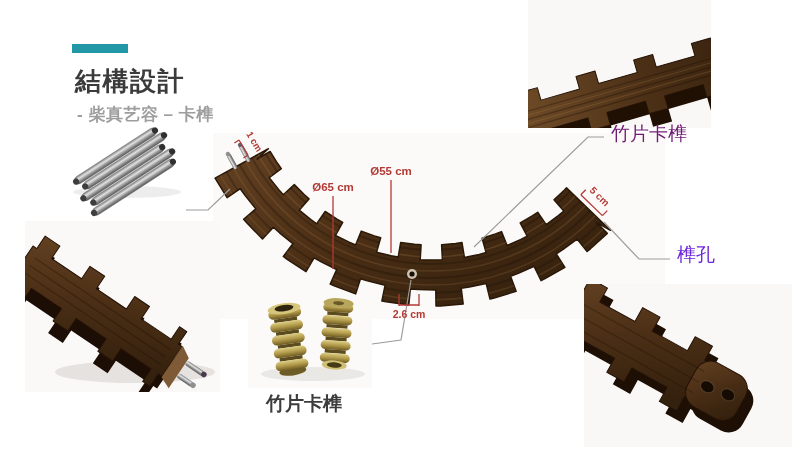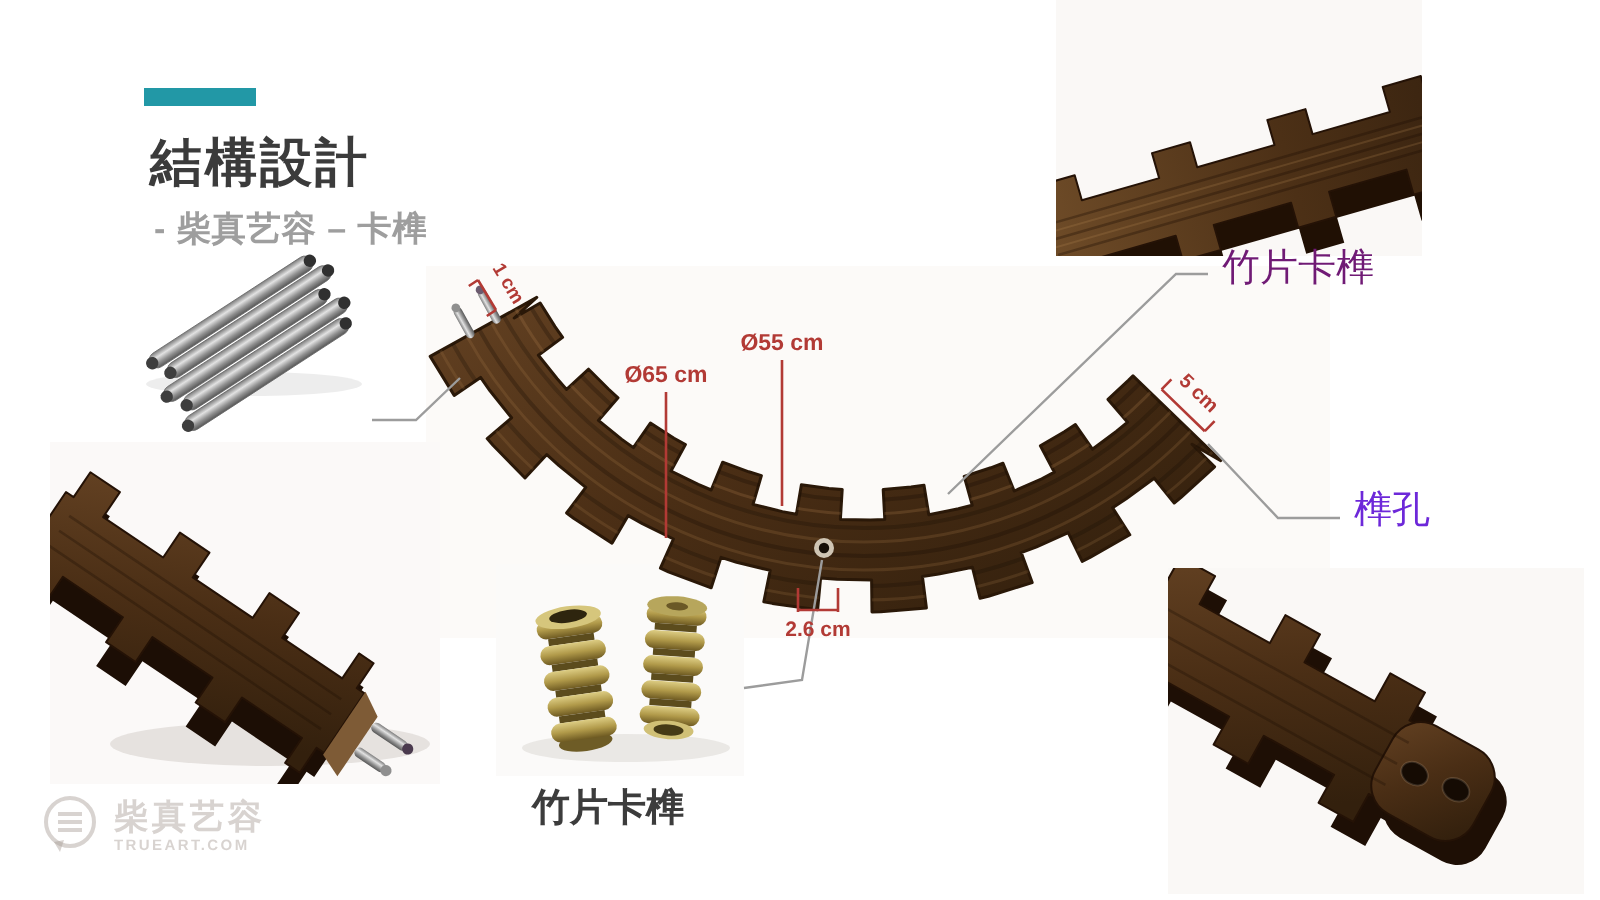--- a/index.html
+++ b/index.html
@@ -230,25 +230,14 @@
     <text class="red-t" x="333" y="191" text-anchor="middle" font-size="11.5">Ø65 cm</text>
     <text class="red-t" x="391" y="175" text-anchor="middle" font-size="11.5">Ø55 cm</text>
     <text class="red-t" x="409" y="318" text-anchor="middle" font-size="10.5">2.6 cm</text>
     <text class="red-t" transform="translate(589,191) rotate(44)" font-size="10">5 cm</text>
   </svg>
 
   <div class="lbl lbl-bamboo">竹片卡榫</div>
   <div class="lbl lbl-hole">榫孔</div>
   <div class="lbl lbl-nut">竹片卡榫</div>
 
-  <div class="watermark">
-    <svg width="34" height="34" viewBox="0 0 34 34">
-      <circle cx="17" cy="15" r="12" fill="none" stroke="rgba(168,158,150,0.45)" stroke-width="2"></circle>
-      <path d="M11 11 H23 M11 15 H23 M11 19 H23" stroke="rgba(168,158,150,0.45)" stroke-width="2" fill="none"></path>
-      <path d="M9 25 L12 30 L14 24 Z" fill="rgba(168,158,150,0.45)"></path>
-    </svg>
-    <div class="wm-col">
-      <div class="wm-cn">柴真艺容</div>
-      <div class="wm-en">TRUEART.COM</div>
-    </div>
-  </div>
 
 </div>
 
 </body></html>

